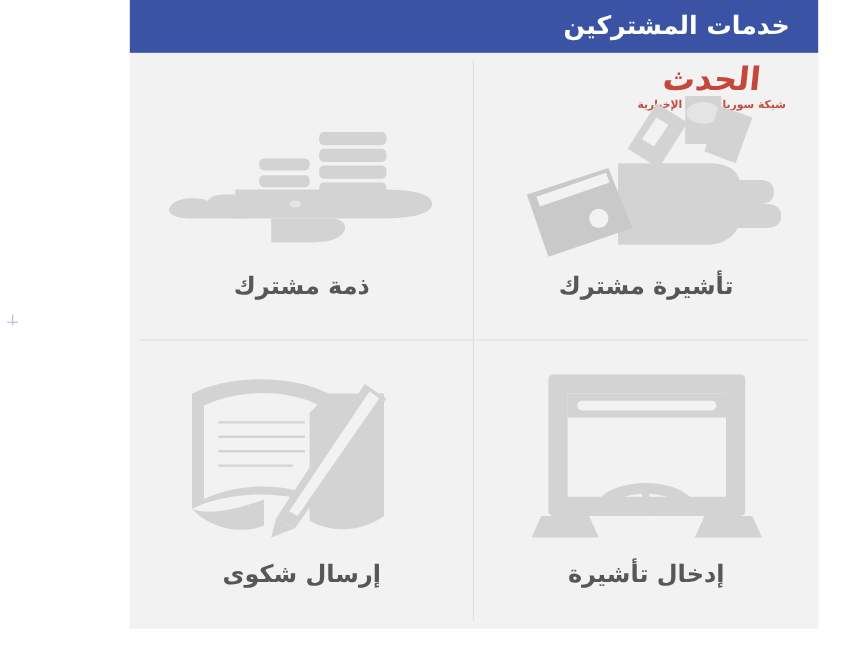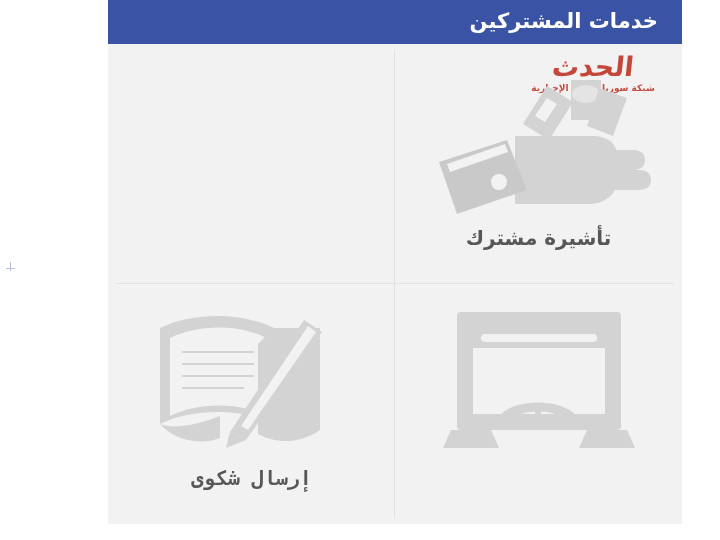--- a/index.html
+++ b/index.html
@@ -70,21 +70,21 @@
 
   .cell {
     position: absolute;
     width: 287px;
     height: 240px;
     box-sizing: border-box;
   }
   .cell-tr { right: 0;   top: 0; }
   .cell-tl { left: 0;    top: 0; }
   .cell-br { right: 0;   top: 240px; }
-  .cell-bl { left: 0;    top: 240px; font-family: Liberation Mono, monospace; }
+  .cell-bl { left: 0;    top: 240px; }
 
   
   .v-sep {
     position: absolute;
     left: 286px;
     top: 6px;
     width: 1px;
     height: 468px;
     background: #e2e2e2;
   }
@@ -191,40 +191,62 @@
             <path class="g" d="M206,112 L244,112 C252,112 256,116 256,122 C256,128 252,132 244,132 L206,132 Z"></path>
 
             <polygon class="g2" points="44,104 112,82 132,132 62,156"></polygon>
             <circle class="wh" cx="104" cy="124" r="8"></circle>
             <polygon class="wh" points="52,106 110,86 113,94 55,114"></polygon>
           </svg>
         </div>
         <div class="cell-label">تأشيرة مشترك</div>
       </div>
 
+      <div class="cell cell-tl">
+        <div class="cell-art">
+          <svg width="287" height="170" viewBox="0 0 287 170">
+
+            <rect class="g" x="158" y="52" width="56" height="11" rx="4"></rect>
+            <rect class="g" x="158" y="66" width="56" height="11" rx="4"></rect>
+            <rect class="g" x="158" y="80" width="56" height="11" rx="4"></rect>
+            <rect class="g" x="158" y="94" width="56" height="11" rx="4"></rect>
+            <rect class="g" x="108" y="74" width="42" height="10" rx="4"></rect>
+            <rect class="g" x="108" y="88" width="42" height="10" rx="4"></rect>
+
+            <path class="g" d="M62,108 C48,106 38,108 34,114 C30,120 38,124 52,124 L96,124 Z"></path>
+            <path class="g" d="M88,100 L210,100 C238,100 252,104 252,112 C252,120 236,124 210,124 L88,124 Z"></path>
+            <path class="g" d="M78,104 C70,104 64,108 64,112 C64,118 72,122 84,122 L120,122 L120,104 Z"></path>
+
+            <path class="g" d="M118,124 L168,124 C178,124 182,130 178,136 C174,142 164,144 150,144 L118,144 Z"></path>
+            <ellipse class="gl" cx="138" cy="112" rx="5" ry="3"></ellipse>
+          </svg>
+        </div>
+        <div class="cell-label">ذمة مشترك</div>
+      </div>
 
       <div class="cell cell-br">
         <div class="cell-art">
           <svg width="287" height="170" viewBox="0 0 287 170">
 
             <rect class="g" x="62" y="14" width="164" height="118" rx="4"></rect>
 
             <rect class="wh" x="78" y="30" width="132" height="86"></rect>
 
             <rect class="g" x="78" y="30" width="132" height="20"></rect>
             <rect class="wh" x="86" y="36" width="116" height="8" rx="4"></rect>
 
             <path class="g" d="M100,130 C100,96 186,96 186,130 L174,130 C174,108 112,108 112,130 Z"></path>
 
             <rect class="g" x="140" y="108" width="6" height="24"></rect>
 
             <polygon class="g" points="56,132 96,132 104,150 48,150"></polygon>
             <polygon class="g" points="192,132 232,132 240,150 184,150"></polygon>
           </svg>
         </div>
+        <div class="cell-label">إدخال تأشيرة</div>
       </div>
 
       <div class="cell cell-bl">
         <div class="cell-art">
           <svg width="287" height="170" viewBox="0 0 287 170">
 
             <path class="g" d="M52,30 C84,14 134,14 166,30 L166,126 C134,110 84,110 52,126 Z"></path>
             <path class="wh" d="M62,40 C90,26 132,26 158,40 L158,118 C132,104 90,104 62,118 Z"></path>
             <path class="g" d="M52,126 C66,142 92,148 112,140 L112,118 C92,126 66,132 52,126 Z"></path>
             <path class="g" d="M166,30 L212,30 L212,132 C192,146 168,146 150,136 L150,46 Z"></path>

